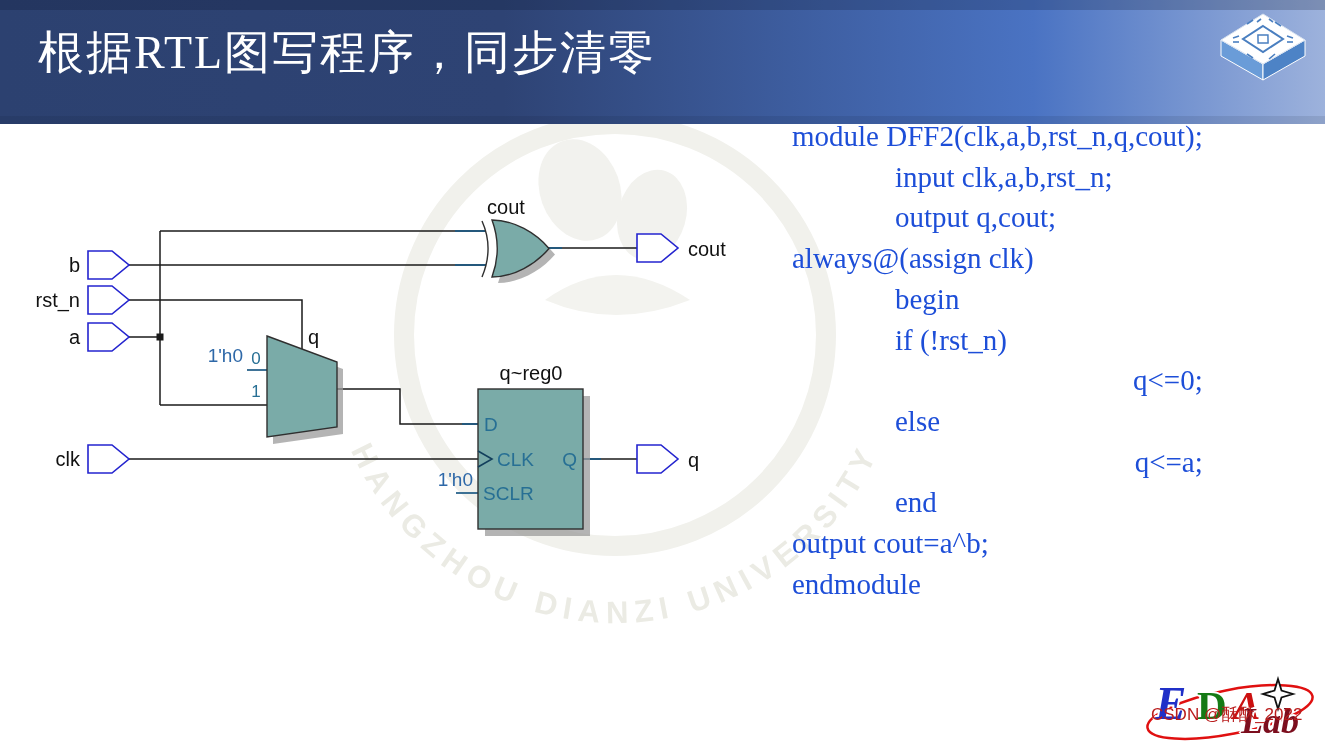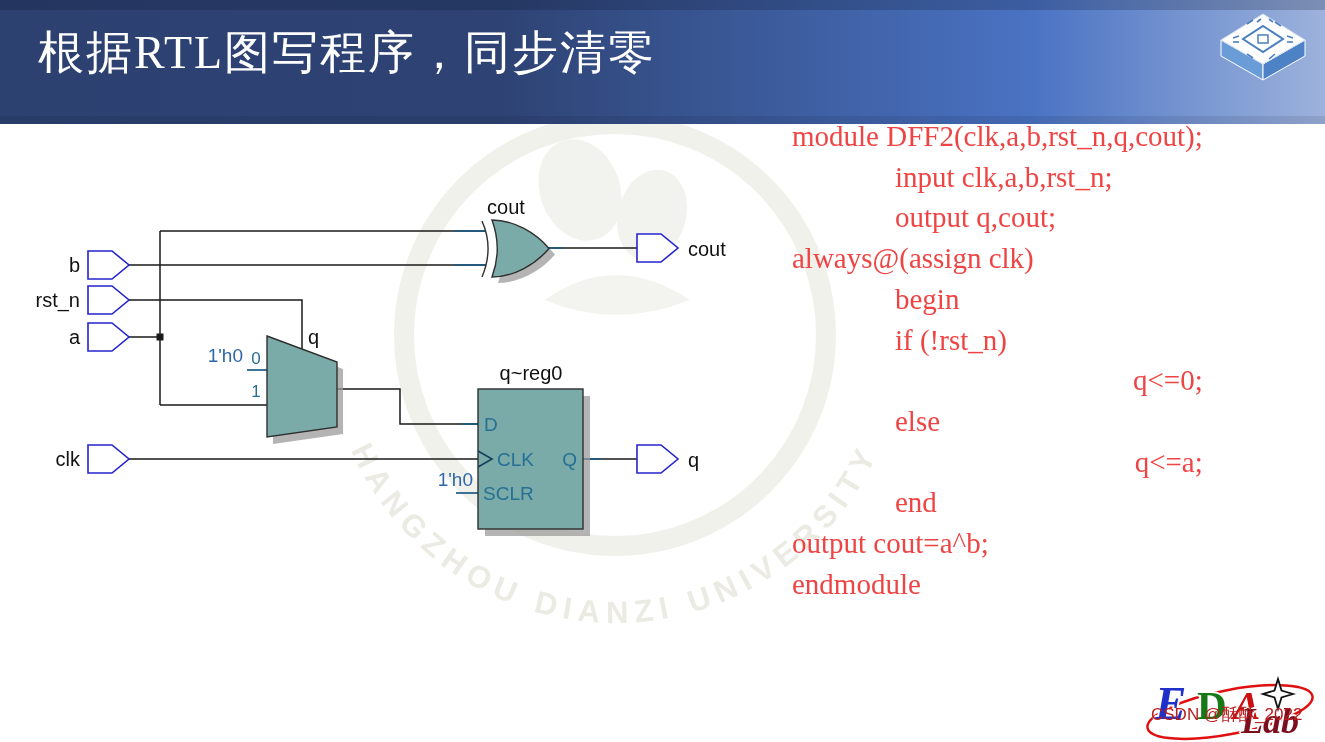--- a/index.html
+++ b/index.html
@@ -31,21 +31,21 @@
   .const{font-size:19px;fill:#2e68a8;}
   .sel{font-size:17px;fill:#276f94;}
   .gate{fill:#7aaba8;stroke:#2f2f2f;stroke-width:1.4;}
   .shadow{fill:#9b9b9b;opacity:.75;}
   .wire{stroke:#1a1a1a;stroke-width:1.5;fill:none;}
   .stub{stroke:#1d5a85;stroke-width:1.7;fill:none;}
   .port{fill:#ffffff;stroke:#2424cf;stroke-width:1.6;}
 
   
   .code{position:absolute;left:792px;top:116px;z-index:2;
-    font-family:"Liberation Serif","DejaVu Serif",serif;font-size:29px;color:#ef4444;
+    font-family:"Liberation Serif","DejaVu Serif",serif;font-size:29px;color:#1d4ed8;
     line-height:40.7px;white-space:nowrap;}
   .code .ind1{padding-left:103px;}
   .code .ind2{padding-left:203px;text-align:right;}
 
   
   .eda{position:absolute;left:1145px;top:676px;width:180px;height:66px;z-index:4;}
   .eda svg{position:absolute;left:0;top:0;z-index:1;}
   .eda .letter{position:absolute;z-index:2;font-family:"Liberation Serif","DejaVu Serif",serif;
     text-shadow:-2px 0 #fff,2px 0 #fff,0 -2px #fff,0 2px #fff,
                 -1px -1px #fff,1px 1px #fff,-1px 1px #fff,1px -1px #fff;}

